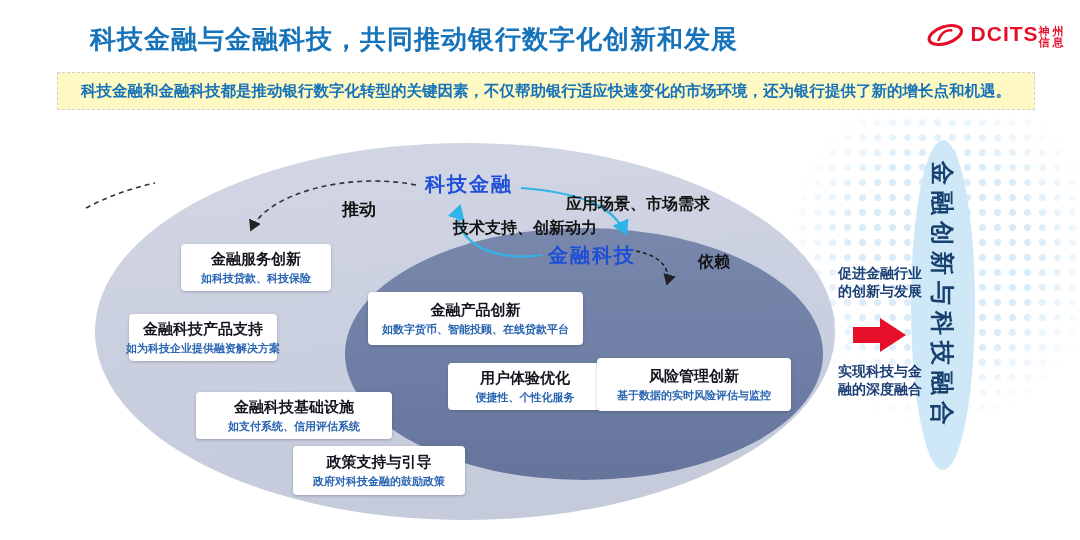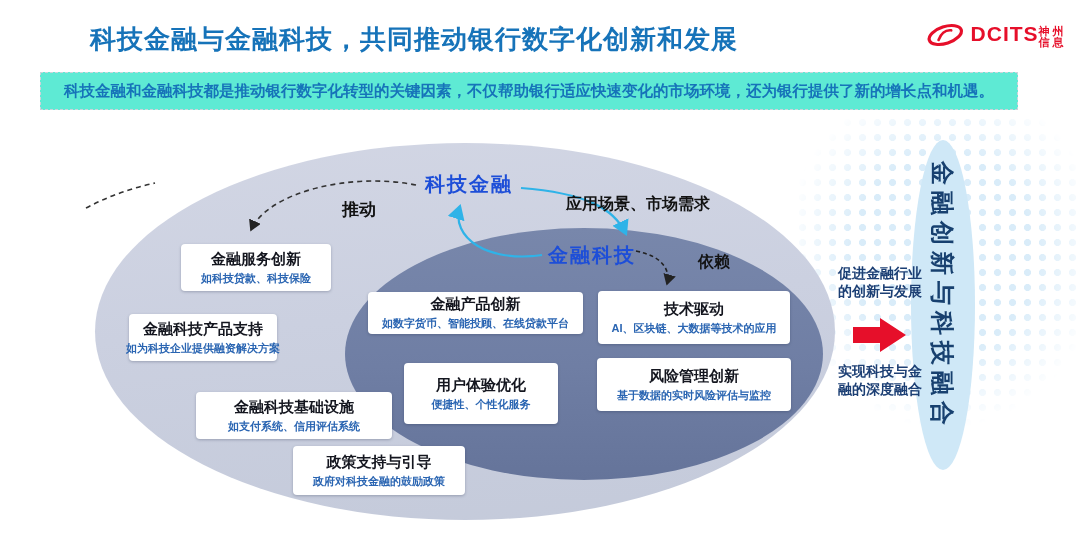--- a/index.html
+++ b/index.html
@@ -2,22 +2,22 @@
 <html><head>
 <meta charset="utf-8">
 <style>
   html,body { margin:0; padding:0; background:#fff; }
   .canvas { position:relative; width:1080px; height:540px; background:#ffffff;
             font-family:"Liberation Sans", sans-serif; overflow:hidden; }
 
   
   .title { position:absolute; left:90px; top:22px; font-size:26px; font-weight:bold;
            color:#1673b9; letter-spacing:1px; white-space:nowrap; }
-  .banner { position:absolute; left:40px; top:72px; width:978px; height:38px;
-            background:#5eead4; border:1px dashed #ccd3da; box-sizing:border-box;
+  .banner { position:absolute; left:57px; top:72px; width:978px; height:38px;
+            background:#fef9c3; border:1px dashed #ccd3da; box-sizing:border-box;
             display:flex; align-items:center; justify-content:center; }
   .banner span { font-size:15.5px; font-weight:bold; color:#1673b9; white-space:nowrap; }
 
   .logo { position:absolute; left:925px; top:18px; display:flex; align-items:center; gap:5px; }
   .logo-text { display:flex; flex-direction:row; line-height:1; }
   .logo-name { font-size:21px; font-weight:bold; color:#e60f2a; letter-spacing:1px; }
   .logo-sub  { font-size:11px; font-weight:bold; color:#e60f2a; letter-spacing:3px; margin-top:3px; }
 
   
   .dots { position:absolute; left:795px; top:115px; width:285px; height:365px;
@@ -99,29 +99,25 @@
   </div>
   <div class="wbox" style="left:196px; top:392px; width:196px; height:47px;">
     <span class="t">金融科技基础设施</span>
     <span class="s">如支付系统、信用评估系统</span>
   </div>
   <div class="wbox" style="left:293px; top:446px; width:172px; height:49px;">
     <span class="t">政策支持与引导</span>
     <span class="s">政府对科技金融的鼓励政策</span>
   </div>
 
-  <div class="wbox" style="left:368px; top:292px; width:215px; height:42px;">
+  <div class="wbox" style="left:368px; top:292px; width:215px; height:53px;">
     <span class="t">金融产品创新</span>
     <span class="s">如数字货币、智能投顾、在线贷款平台</span>
   </div>
-  <div class="wbox" style="left:598px; top:291px; width:192px; height:53px;">
-    <span class="t">技术驱动</span>
-    <span class="s">AI、区块链、大数据等技术的应用</span>
-  </div>
-  <div class="wbox" style="left:404px; top:363px; width:154px; height:61px;">
+  <div class="wbox" style="left:448px; top:363px; width:154px; height:47px;">
     <span class="t">用户体验优化</span>
     <span class="s">便捷性、个性化服务</span>
   </div>
   <div class="wbox" style="left:597px; top:358px; width:194px; height:53px;">
     <span class="t">风险管理创新</span>
     <span class="s">基于数据的实时风险评估与监控</span>
   </div>
 
   <svg class="overlay" width="1080" height="540">
     <defs>
@@ -137,15 +133,16 @@
     <path d="M 636,251 C 662,256 671,270 667,284" fill="none" stroke="#222" stroke-width="1.6" stroke-dasharray="4,3" marker-end="url(#ah-dark)"></path>
     <path d="M 521,188 C 585,193 614,208 626,234" fill="none" stroke="#2fb3e8" stroke-width="2.2" marker-end="url(#ah-cyan)"></path>
     <path d="M 542,255 C 488,263 450,238 460,206" fill="none" stroke="#2fb3e8" stroke-width="2.2" marker-end="url(#ah-cyan)"></path>
     <polygon points="853,327 880,327 880,318 906,335 880,352 880,343 853,343" fill="#e60f2a"></polygon>
   </svg>
 
   <div class="cyan-label" style="left:469px; top:171px;">科技金融</div>
   <div class="cyan-label" style="left:592px; top:242px;">金融科技</div>
   <div class="klabel" style="left:327px; top:198px; font-size:17px;">推动</div>
   <div class="klabel" style="left:606px; top:194px;">应用场景、市场需求</div>
+  <div class="klabel" style="left:493px; top:218px;">技术支持、创新动力</div>
   <div class="klabel" style="left:682px; top:252px;">依赖</div>
 
 </div>
 
 </body></html>

